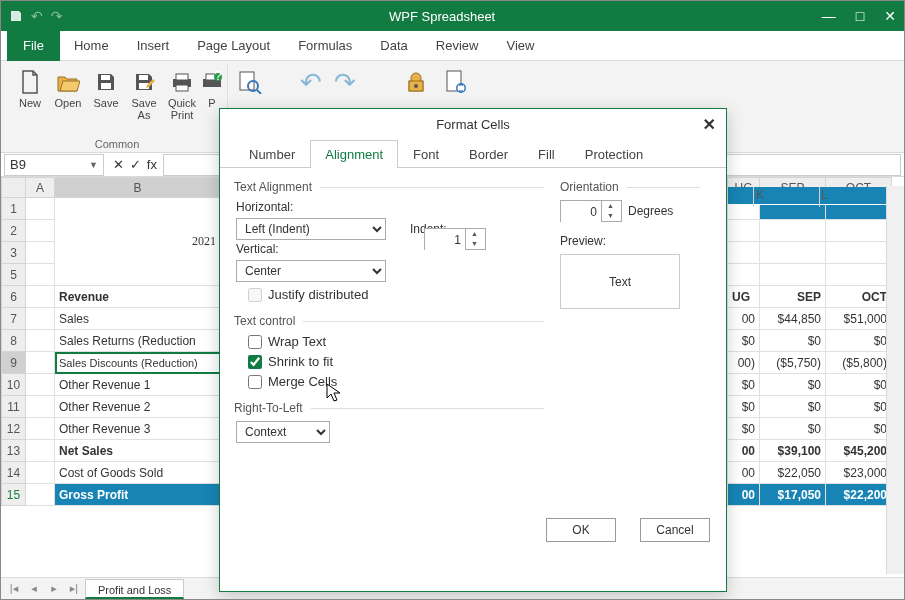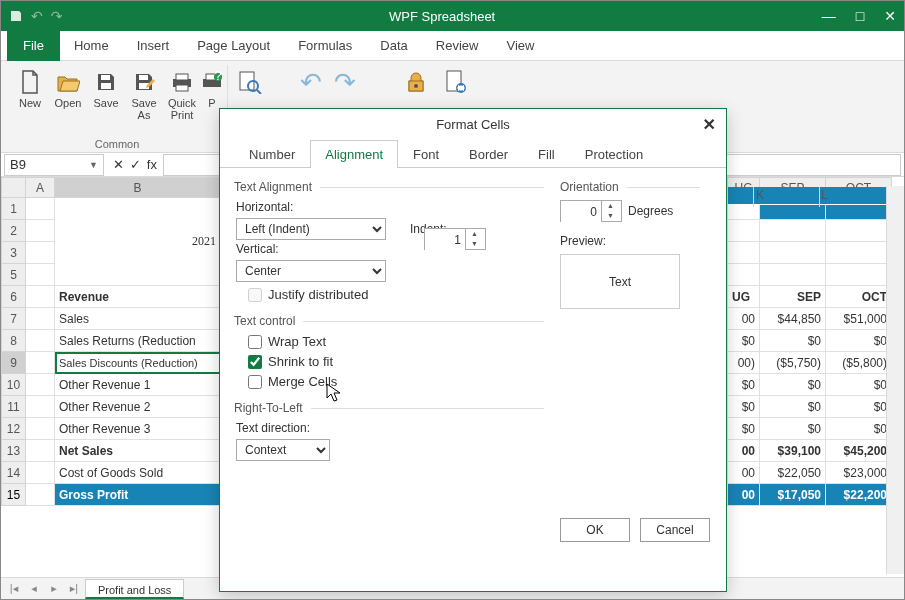--- a/index.html
+++ b/index.html
@@ -58,21 +58,21 @@
 .spin input{border:none;width:40px;text-align:right;padding-right:4px}
 .spin .sbtn{width:18px;display:flex;flex-direction:column;border-left:1px solid #aaa}
 .spin .sbtn span{flex:1;font-size:7px;text-align:center;line-height:10px;color:#555}
 .cb{display:flex;align-items:center;gap:6px;margin:5px 0 5px 14px}
 .cb input{width:14px;height:14px;accent-color:#117b42}
 .cb.dis{color:#aaa}
 .orient{position:absolute;left:340px;top:12px}
 .orient .obox{display:flex;align-items:center;gap:6px;margin-top:6px}
 .preview{position:absolute;left:340px;top:66px}
 .preview .pbox{border:1px solid #ccc;width:120px;height:55px;display:flex;align-items:center;justify-content:center;margin-top:6px;font-size:12px}
-.dlgbtns{position:absolute;right:16px;bottom:14px;display:flex;gap:10px}
+.dlgbtns{position:absolute;right:16px;bottom:14px;display:flex;gap:24px}
 .dlgbtns button{width:70px;height:24px;border:1px solid #999;background:#fff;cursor:pointer;font-size:12px}
 .cursor{position:absolute;left:325px;top:382px;z-index:20;font-size:16px;pointer-events:none}
 svg{display:block}
 .vscroll{position:absolute;right:0;top:185px;width:18px;height:388px;background:#f0f0f0;border-left:1px solid #dadada}
 </style>
 </head>
 <body>
 
 <div class="titlebar">
   <div class="qat">
@@ -344,21 +344,21 @@
 <tr>
           <td class="rowhdr">14</td>
           <td></td>
           <td class="tle">Cost of Goods Sold</td>
           <td></td>
           <td>00</td>
           <td>$22,050</td>
           <td>$23,000</td>
         </tr>
 <tr class="gprow">
-          <td class="rowhdr" style="background:#eee;color:#000000;font-weight:400">15</td>
+          <td class="rowhdr" style="background:#eee;color:#15803d;font-weight:400">15</td>
           <td style="background:#fff"></td>
           <td class="tle">Gross Profit</td>
           <td></td>
           <td>00</td>
           <td>$17,050</td>
           <td>$22,200</td>
         </tr>
 </tbody>
     </table>
 </div>
@@ -433,23 +433,20 @@
           <input type="checkbox" checked="" style="">
           <span>Shrink to fit</span>
         </div>
       <div class="cb">
           <input type="checkbox" style="">
           <span>Merge Cells</span>
         </div>
     </div>
     <div class="sect" style="width:310px">
       <div class="sectlbl">Right-To-Left</div>
-      <div class="frow">
-          <span class="flbl">Text direction:</span>
-        </div>
       <div class="frow">
           <select style="width:94px"><option>Context</option></select>
         </div>
     </div>
 
     <div class="orient">
       <div class="sectlbl" style="width:140px">Orientation</div>
       <div class="obox">
         <div class="spin">
             <input type="text" value="0" style="">

